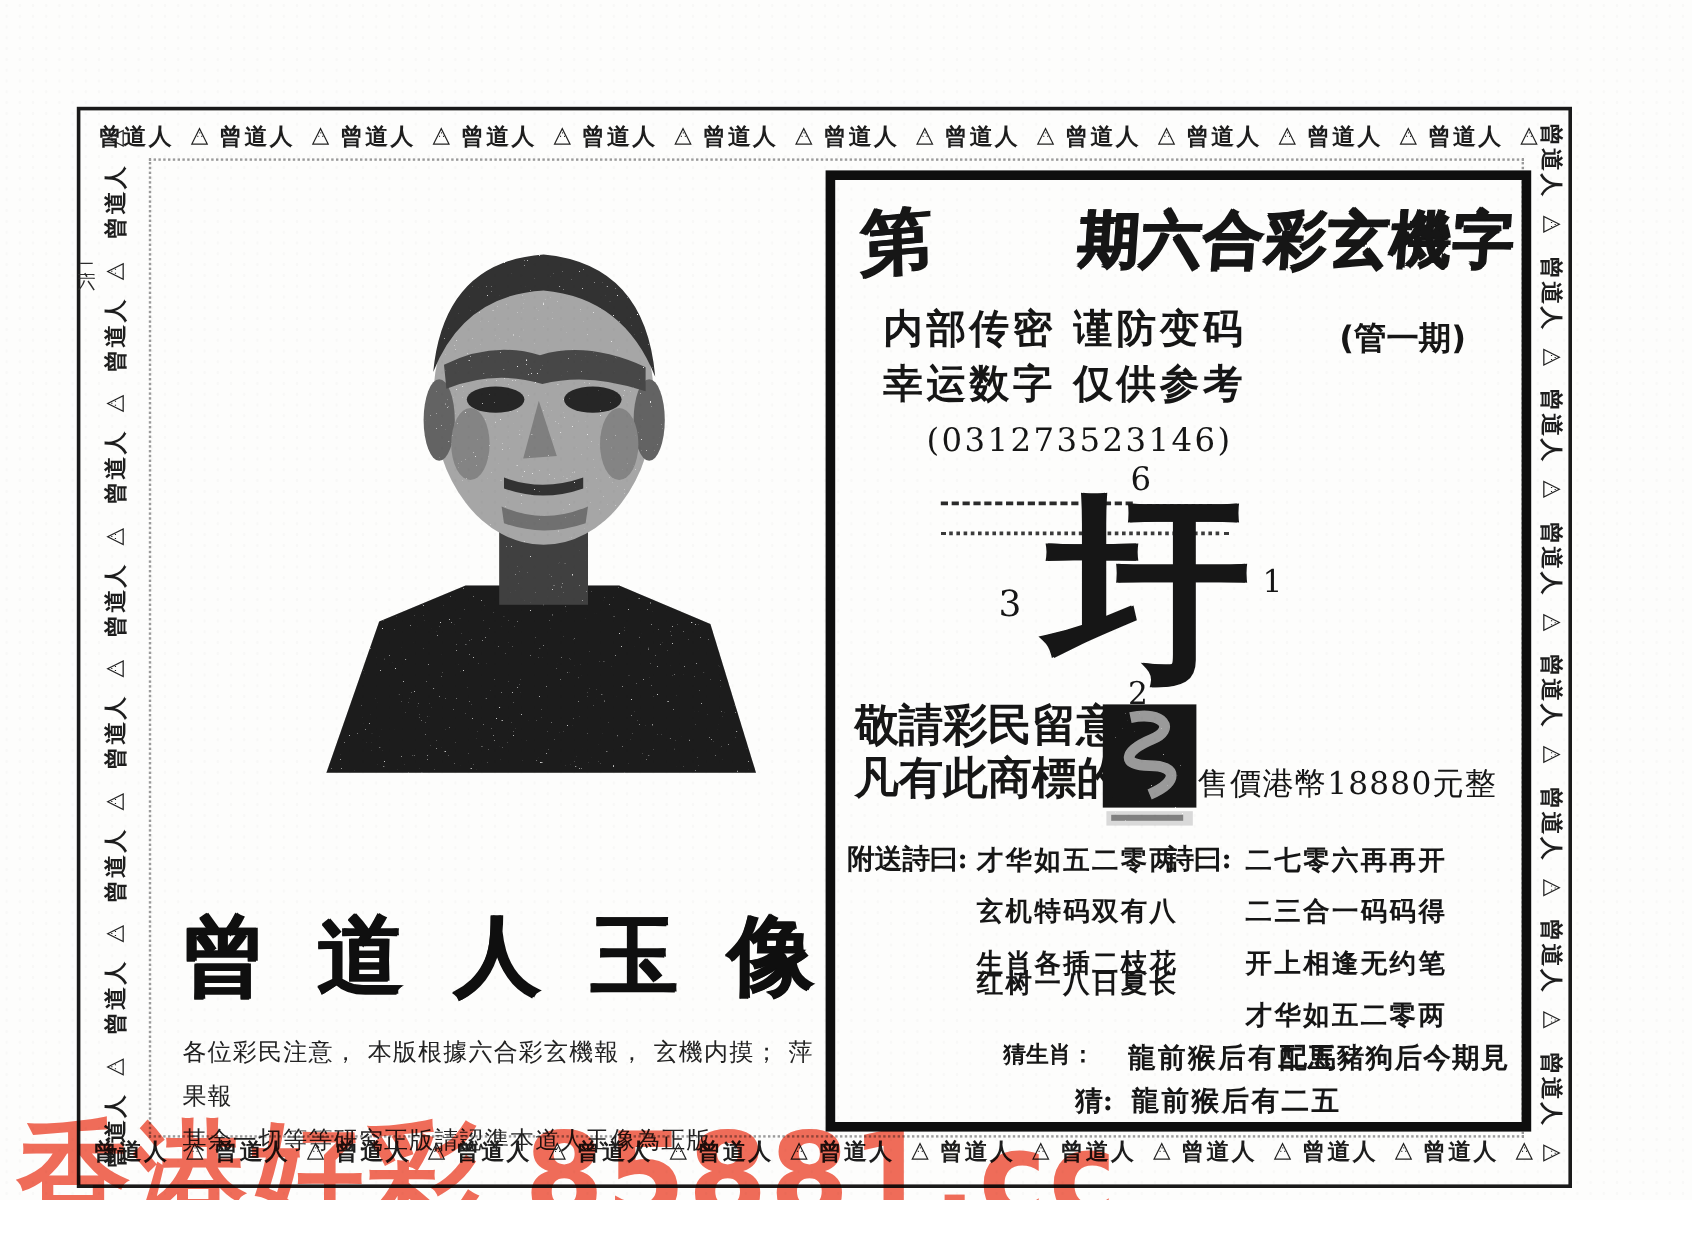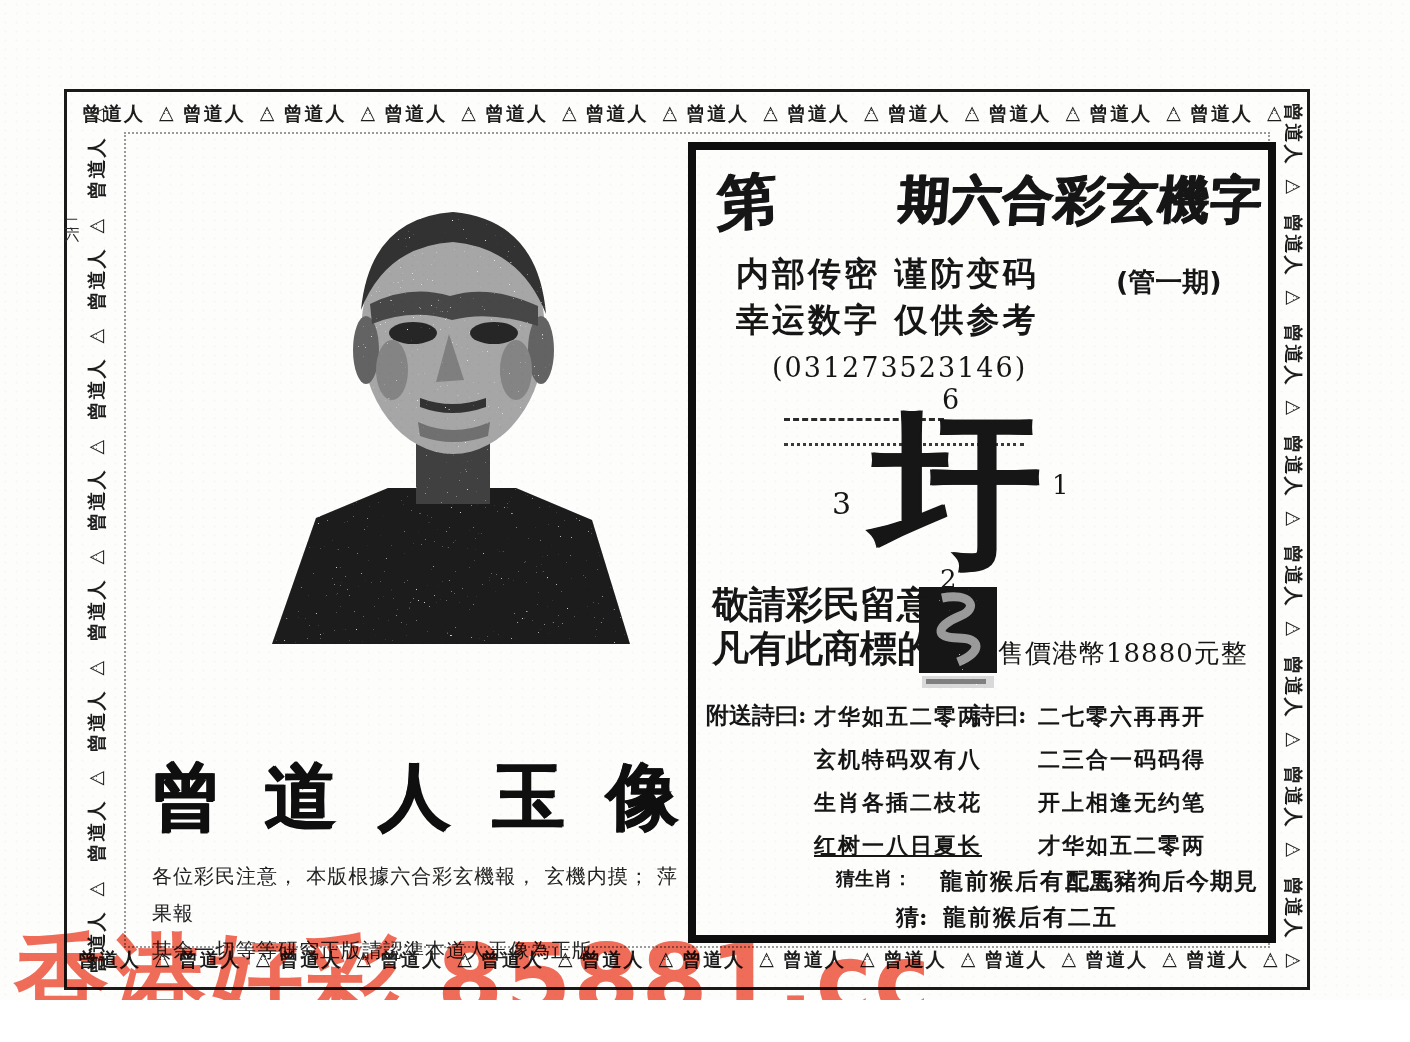--- a/index.html
+++ b/index.html
@@ -66,21 +66,21 @@
   .dash1{left:88px;top:268px;width:160px;border-top:3px dashed #2a2a2a;}
   .dash1b{left:260px;top:270px;width:54px;border-top:3px dotted #4a4a4a;}
   .dash2{left:88px;top:293px;width:240px;border-top:3px dotted #3a3a3a;}
   .main-char{left:176px;top:256px;font-size:168px;line-height:1;font-weight:900;
              font-family:"DejaVu Sans", sans-serif;text-shadow:2px 0 0 currentColor;}
   .notice-block{left:16px;top:432px;font-size:37px;line-height:44px;font-weight:700;white-space:normal;width:230px;}
   .notice-block div{position:static;white-space:nowrap;}
   .stamp{left:222px;top:436px;width:80px;height:105px;}
   .price{left:302px;top:486px;font-size:26px;letter-spacing:1px;}
   .poem-left-label{left:10px;top:550px;font-size:23px;font-weight:bold;}
-  .pl0{left:118px;top:552px;} .pl1{left:118px;top:595px;} .pl2{left:118px;top:638px;} .pl3{left:118px;top:681px;text-decoration:underline;}
+  .pl0{left:118px;top:552px;} .pl1{left:118px;top:595px;} .pl2{left:118px;top:638px;} .pl3{left:118px;top:655px;}
   .poem-right-label{left:276px;top:550px;font-size:23px;font-weight:bold;}
   .pr0{left:342px;top:552px;} .pr1{left:342px;top:595px;} .pr2{left:342px;top:638px;} .pr3{left:342px;top:681px;}
   .poem-line{font-size:22px;font-weight:bold;letter-spacing:2px;}
   .guess1-label{left:140px;top:716px;font-size:19px;font-weight:bold;}
   .guess1-text{left:244px;top:716px;font-size:23px;font-weight:bold;letter-spacing:2px;}
   .guess1-extra{left:370px;top:716px;font-size:23px;font-weight:bold;letter-spacing:1px;}
   .guess2-label{left:200px;top:752px;font-size:23px;font-weight:bold;}
   .guess2-text{left:247px;top:752px;font-size:23px;font-weight:bold;letter-spacing:2px;}
 
   

